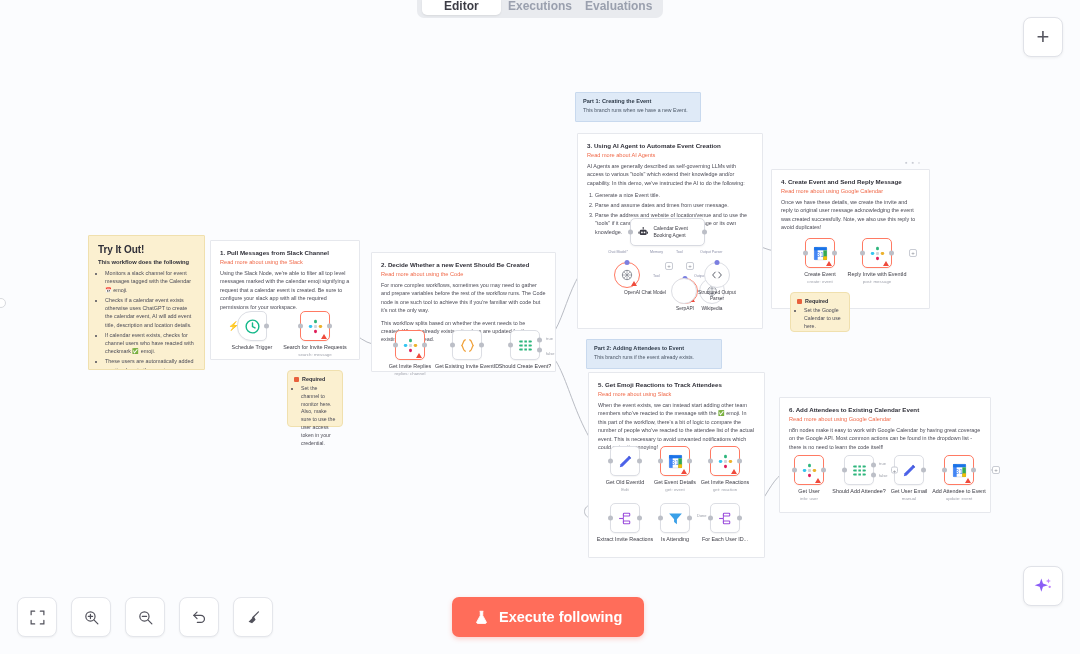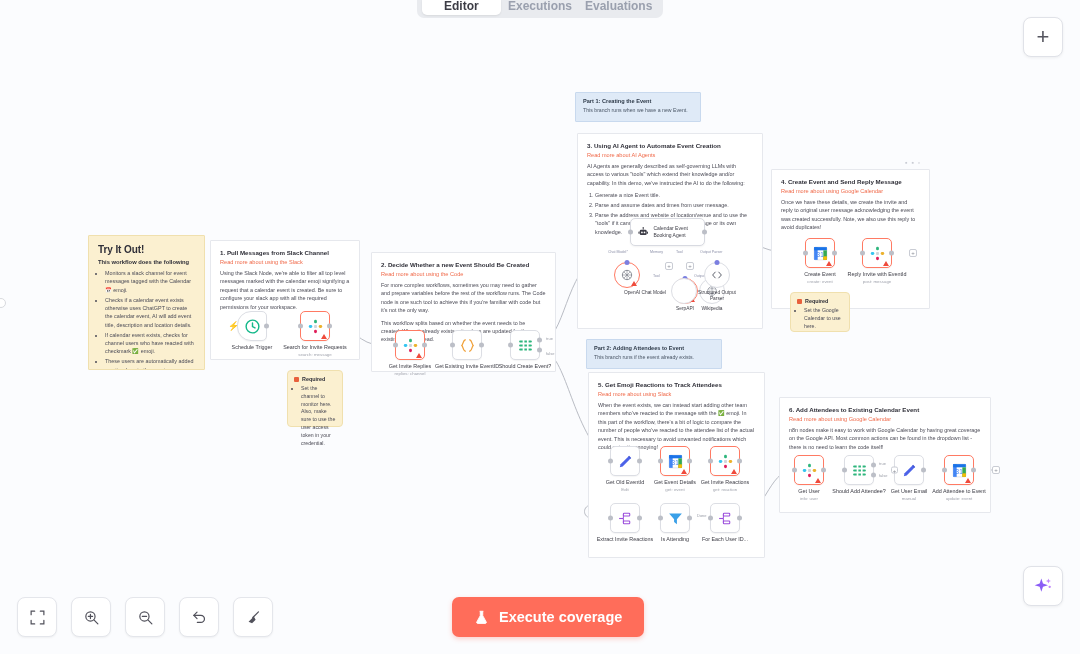--- a/index.html
+++ b/index.html
@@ -682,16 +682,16 @@
         <path d="M19 4 L11 12" stroke-linecap="round"></path>
         <path d="M12.5 10.5 L5 18 L10 20 L15 15 Z" fill="#51515b" stroke="none"></path>
       </svg>
     </div>
   </div>
 
   <button id="execute-workflow-button">
     <svg class="flask" viewBox="0 0 24 24">
       <path d="M9 2 H15 M10 2 V9 L4.5 19 A1.6 1.6 0 0 0 6 21.5 H18 A1.6 1.6 0 0 0 19.5 19 L14 9 V2" fill="#fff" stroke="#fff" stroke-width="1.4" stroke-linejoin="round"></path>
     </svg>
-    <span>Execute coverage</span>
+    <span>Execute following</span>
   </button>
 
 </div>
 
 </body></html>

